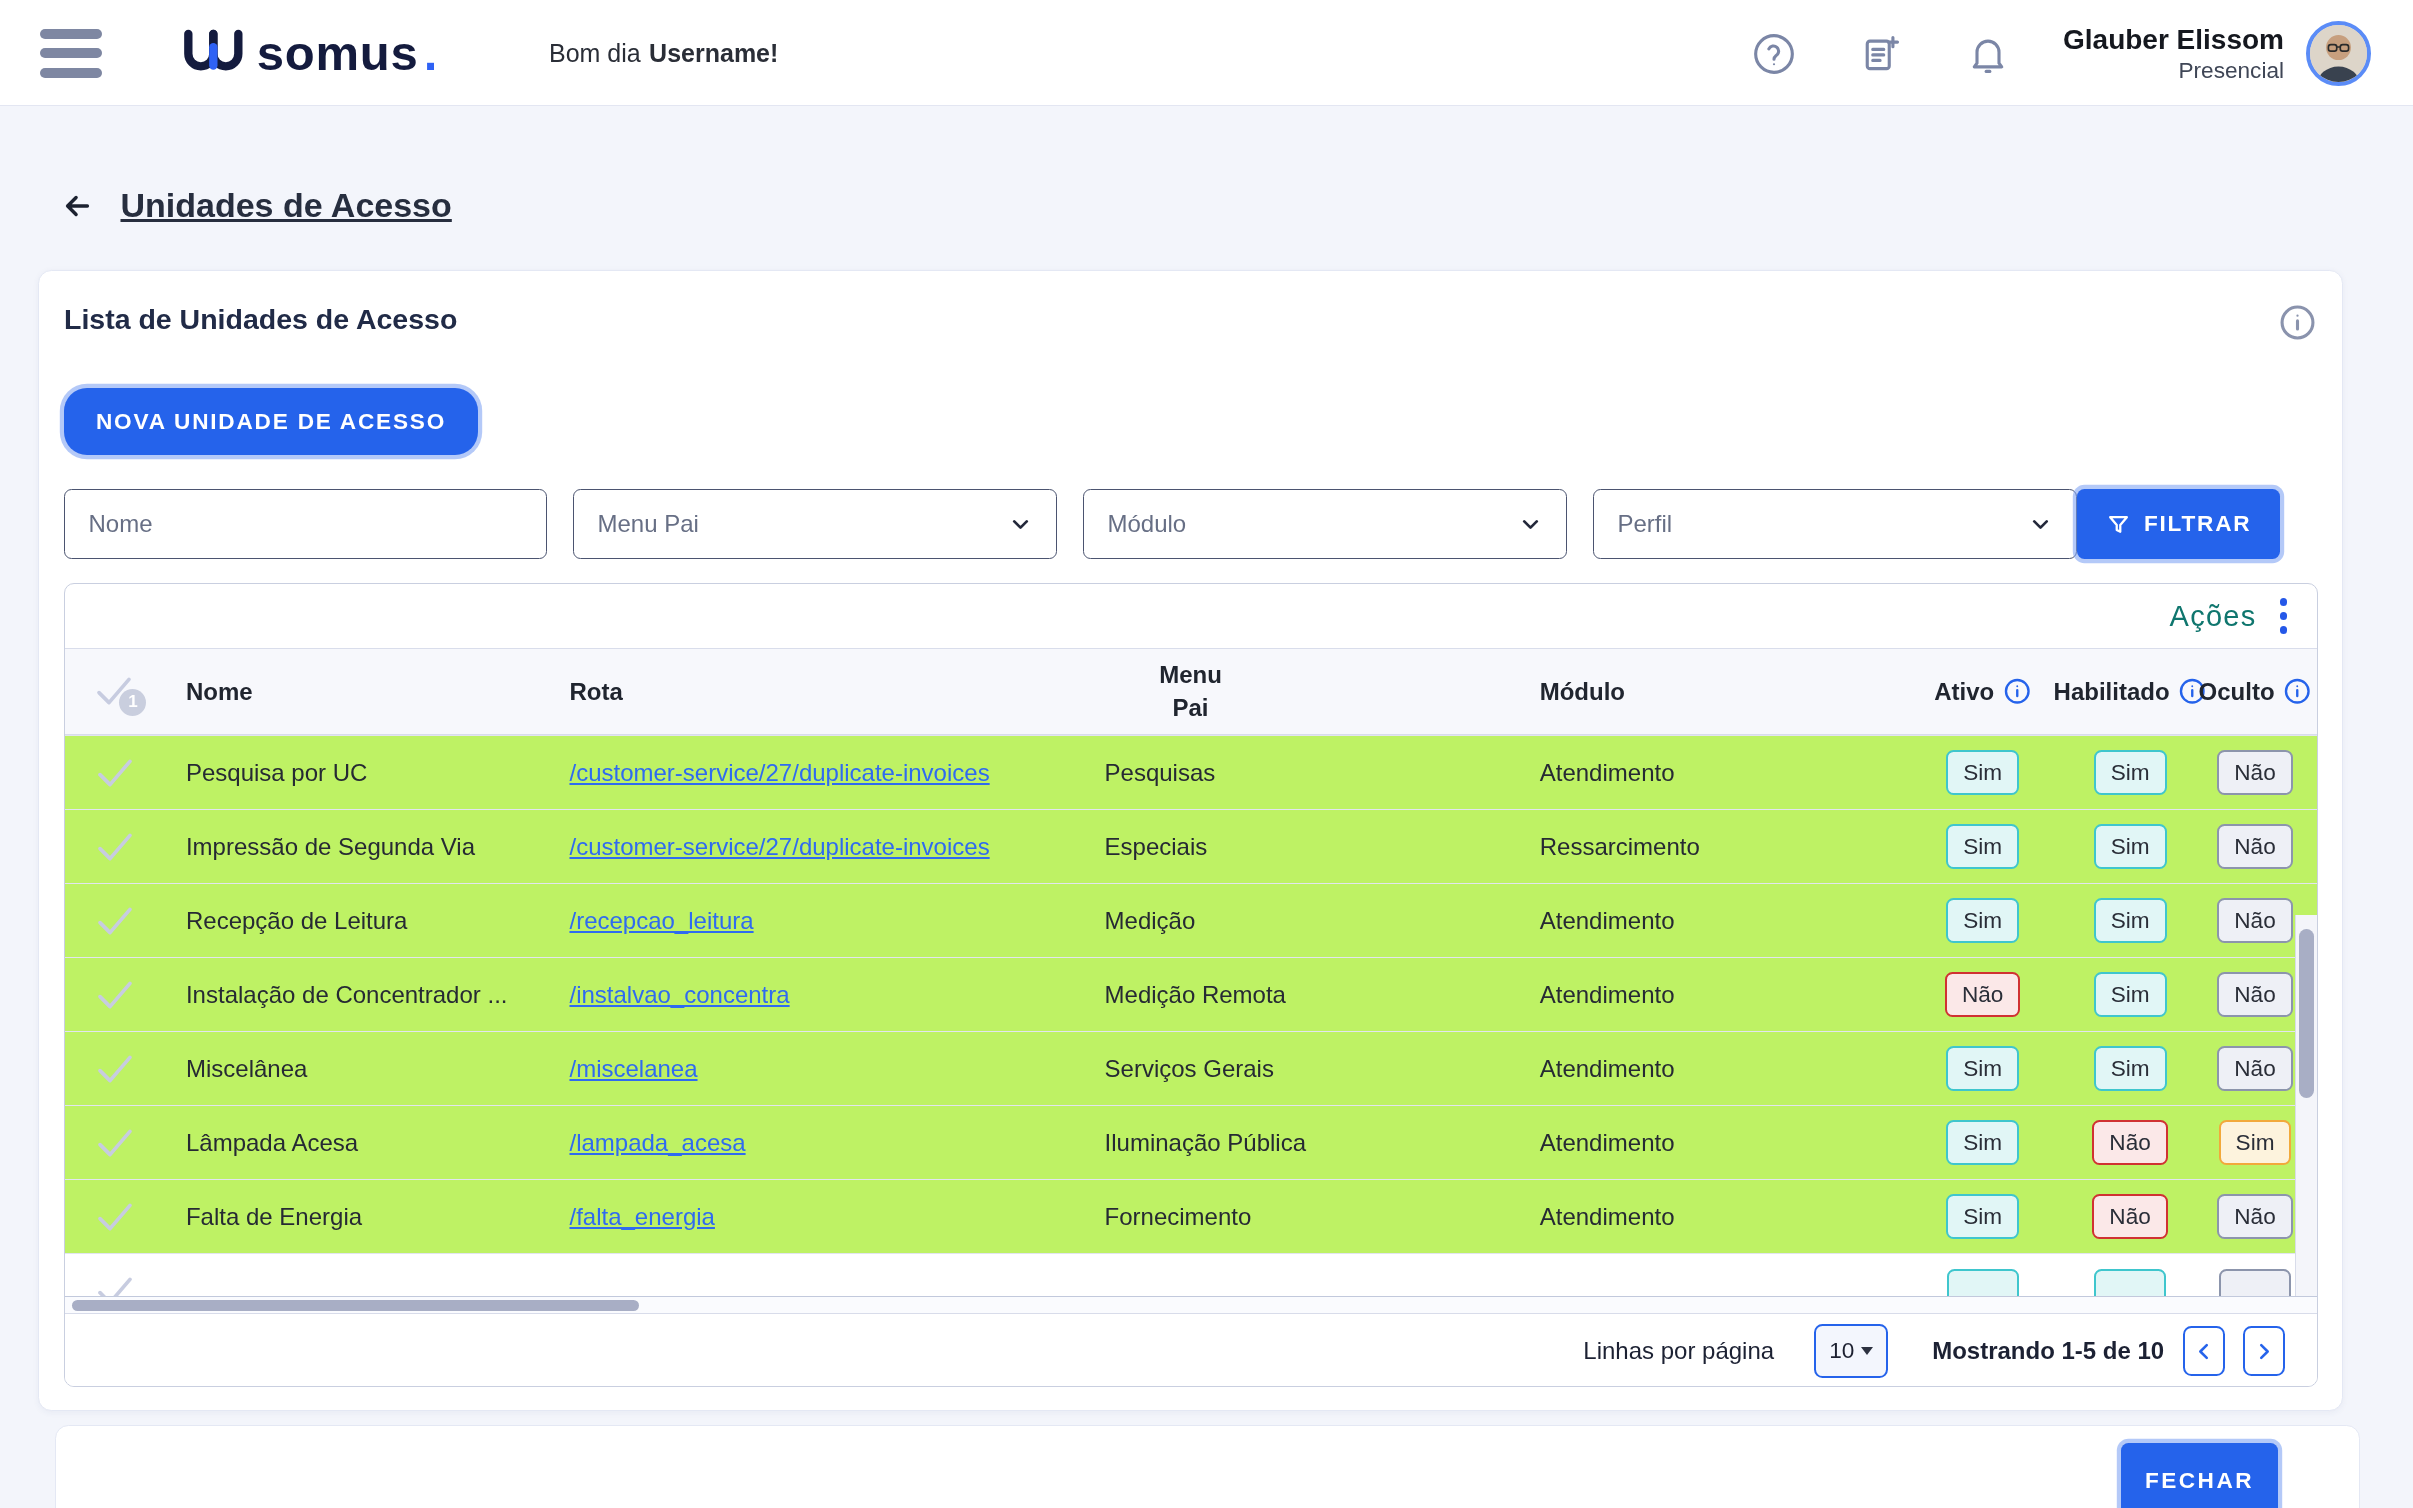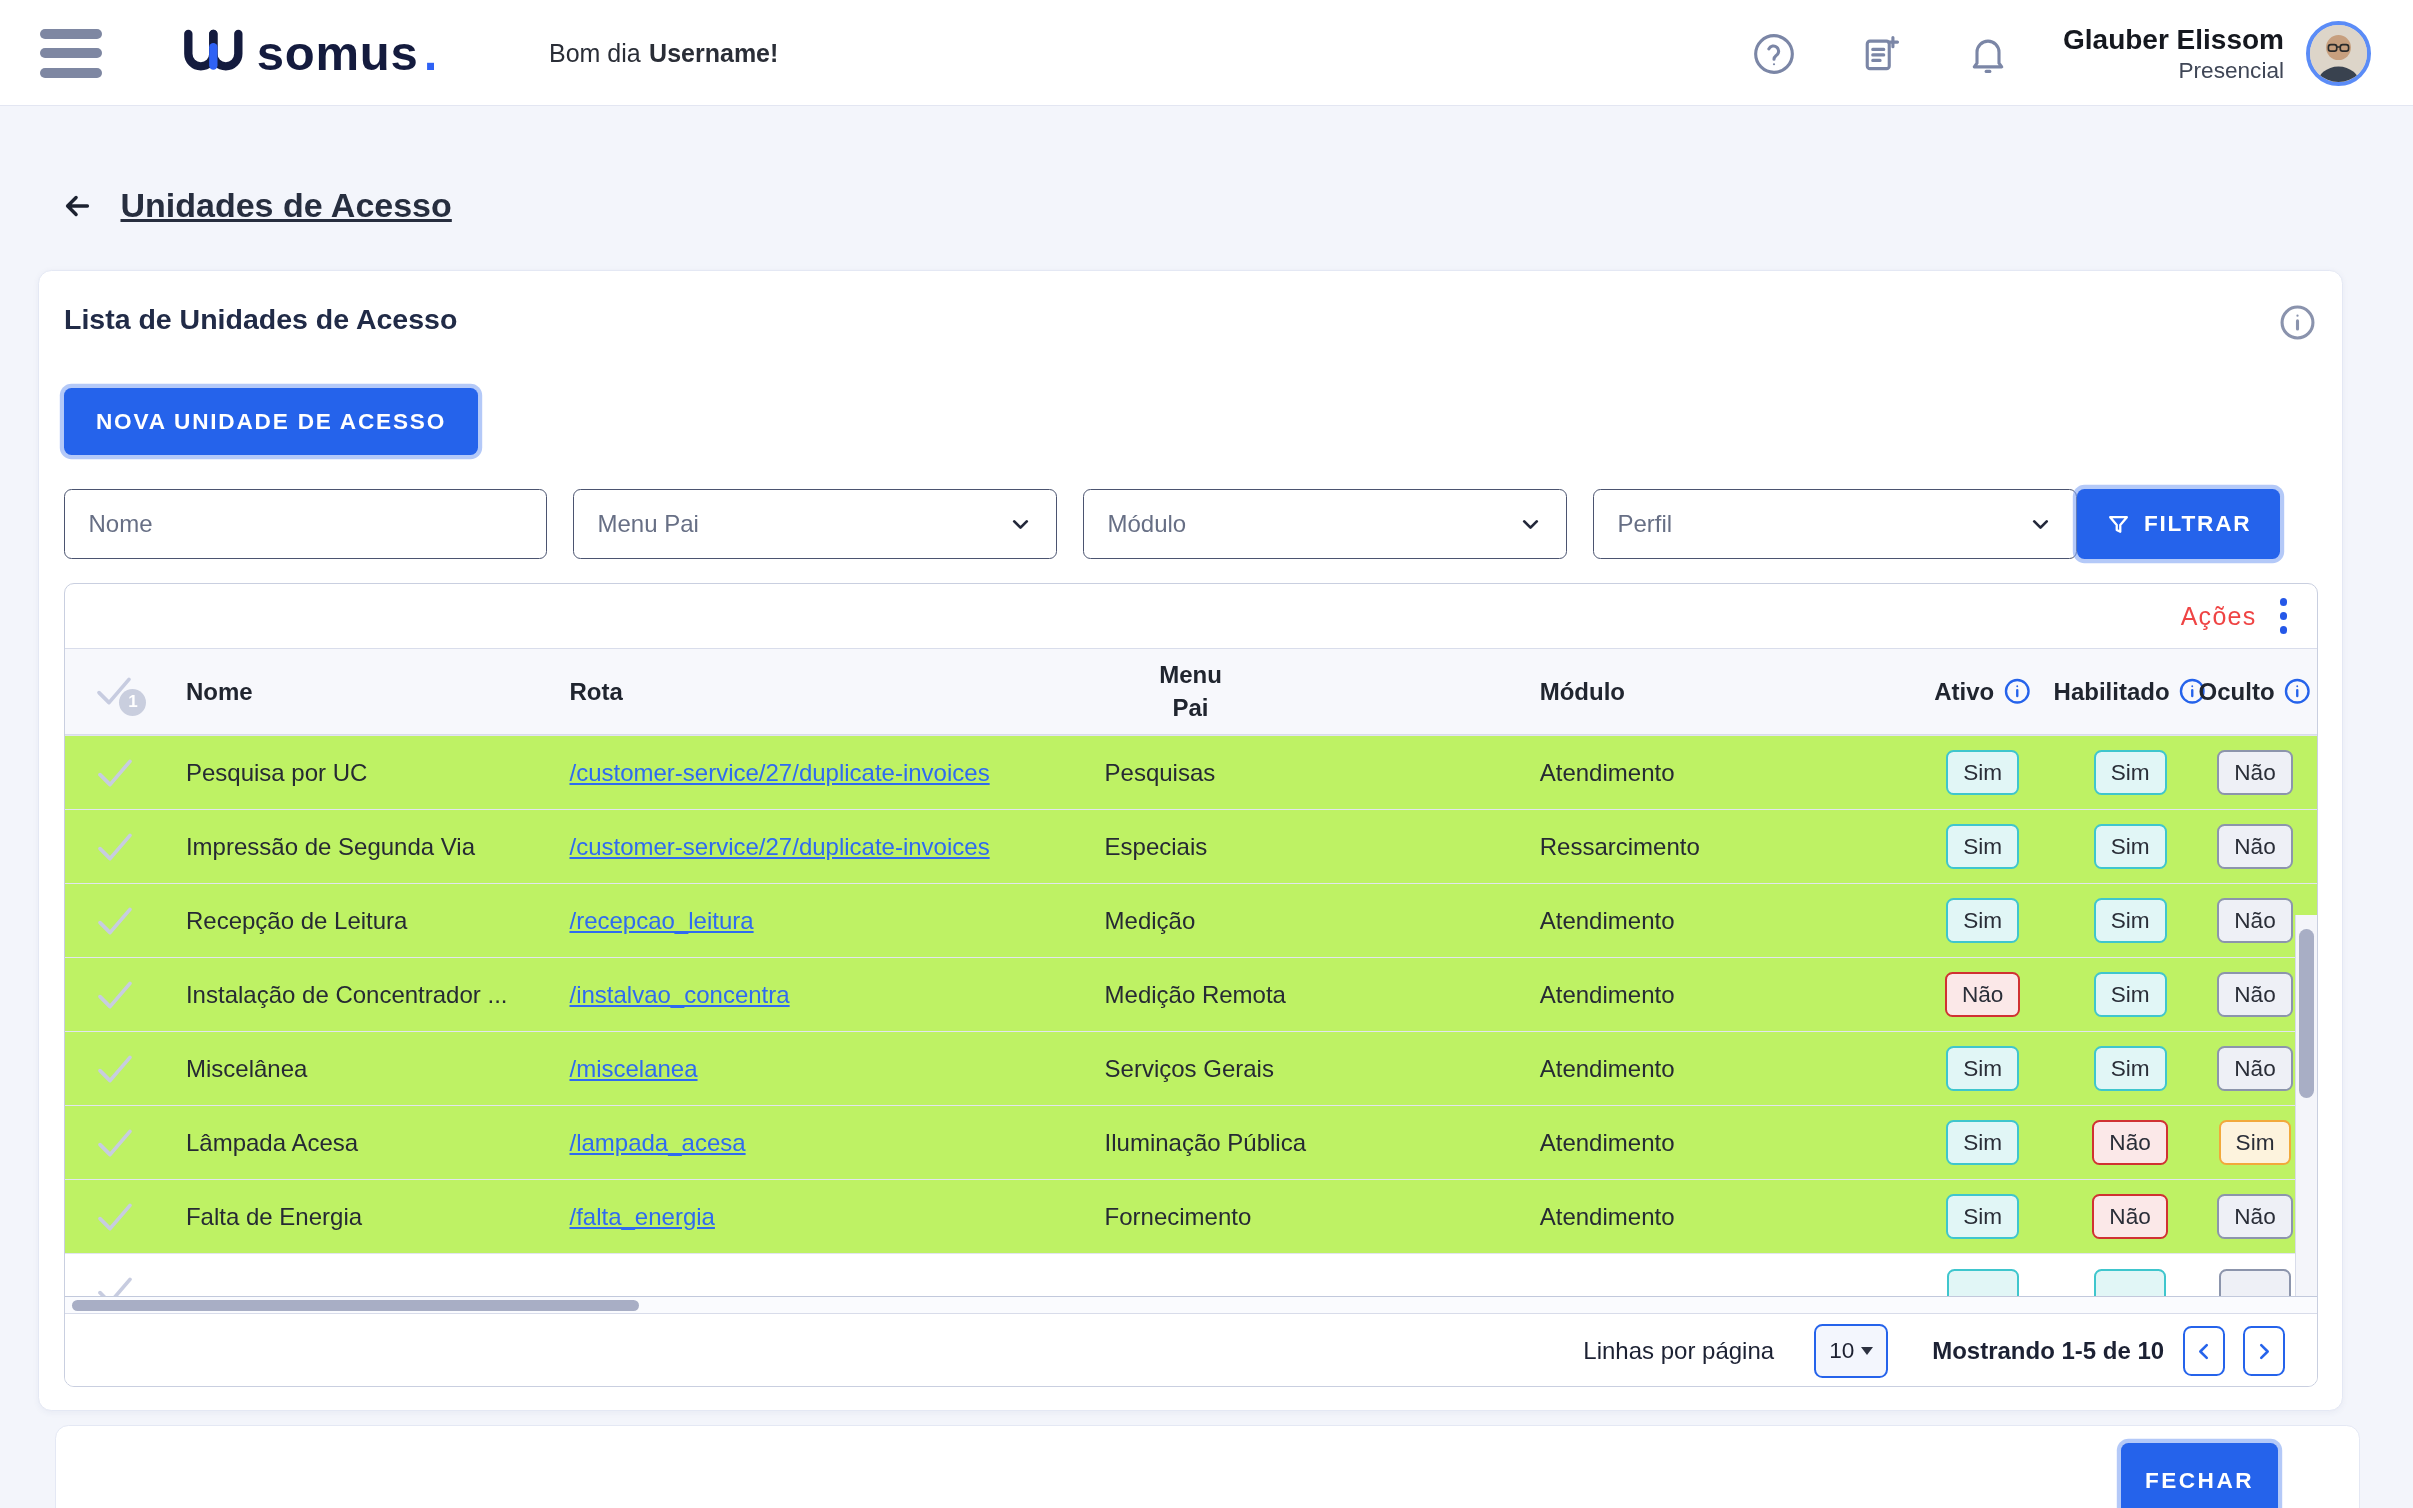--- a/index.html
+++ b/index.html
@@ -38,39 +38,39 @@
            box-shadow:0 1.7px 6.7px rgba(40,60,120,.05); padding:32px 25px 0 25px; }
   .panel-head { display:flex; justify-content:space-between; align-items:flex-start; }
   .panel-title { font-size:28.5px; font-weight:700; color:#212b47; }
   .panel-info { width:39px; height:39px; cursor:pointer; }
 
   .btn-primary { display:inline-flex; align-items:center; justify-content:center; gap:13.4px;
                  background:#2563eb; color:#fff; border:none; border-radius:7.5px;
                  font-family:"Liberation Sans", sans-serif;
                  font-size:22.6px; font-weight:700; letter-spacing:1.8px; cursor:pointer;
                  box-shadow:0 0 0 4.2px rgba(118,156,243,.55); }
-  .new-unit-btn { margin-top:46px; height:67px; padding:0 32px; }
+  .new-unit-btn { margin-top:46px; height:67px; padding:0 32px;border-radius:23px; }
 
   .filters { margin-top:34px; display:flex; align-items:center; }
   .f-input, .f-select { height:70px; border:1.7px solid #4b5470; border-radius:7.5px; background:#fff;
                         font-size:24px; color:#676f85; display:flex; align-items:center;
                         padding:0 23.5px; }
   .f-input { width:483px; }
   .f-input input { border:none; outline:none; width:100%; font-size:24px; color:#3a404f;
                    font-family:"Liberation Sans", sans-serif; background:transparent; }
   .f-input input::placeholder { color:#676f85; }
   .f-select { width:484px; margin-left:26px; justify-content:space-between; cursor:pointer; }
   .filter-btn { width:203px; height:70px; }
 
   
   .twrap { position:relative; margin-top:24px; width:2254px; height:804px;
            border:1.3px solid #c9cfe0; border-radius:10px; background:#fff; overflow:hidden; }
   .actions-bar { height:64px; display:flex; align-items:center; justify-content:flex-end;
                  gap:8.4px; padding-right:15px; }
-  .actions-label { color:#ef4444; font-size:25px; letter-spacing:1.3px; cursor:pointer;text-align:right; }
+  .actions-label { color:#0f766e; font-size:29px; letter-spacing:1.3px; cursor:pointer;text-align:right; }
   .kebab { width:37px; height:40px; display:flex; flex-direction:column; align-items:center;
            justify-content:center; gap:6.7px; cursor:pointer; }
   .kebab i { width:7.5px; height:7.5px; border-radius:50%; background:#2558e8; }
 
   .thead { height:87px; background:#f7f8fc; border-top:0.8px solid #d9ddeb; border-bottom:0.8px solid #d9ddeb;
            display:flex; align-items:center; font-size:24px; font-weight:700; color:#20252f; }
   .trow { height:74px; display:flex; align-items:center; font-size:24px; color:#262a33;
           border-top:0.8px solid #e2e5f0; background:#bef264; }
   .trow:first-of-type { border-top:none; }
   .partial-row { height:45px; overflow:hidden; border-top:0.8px solid #e2e5f0; }

